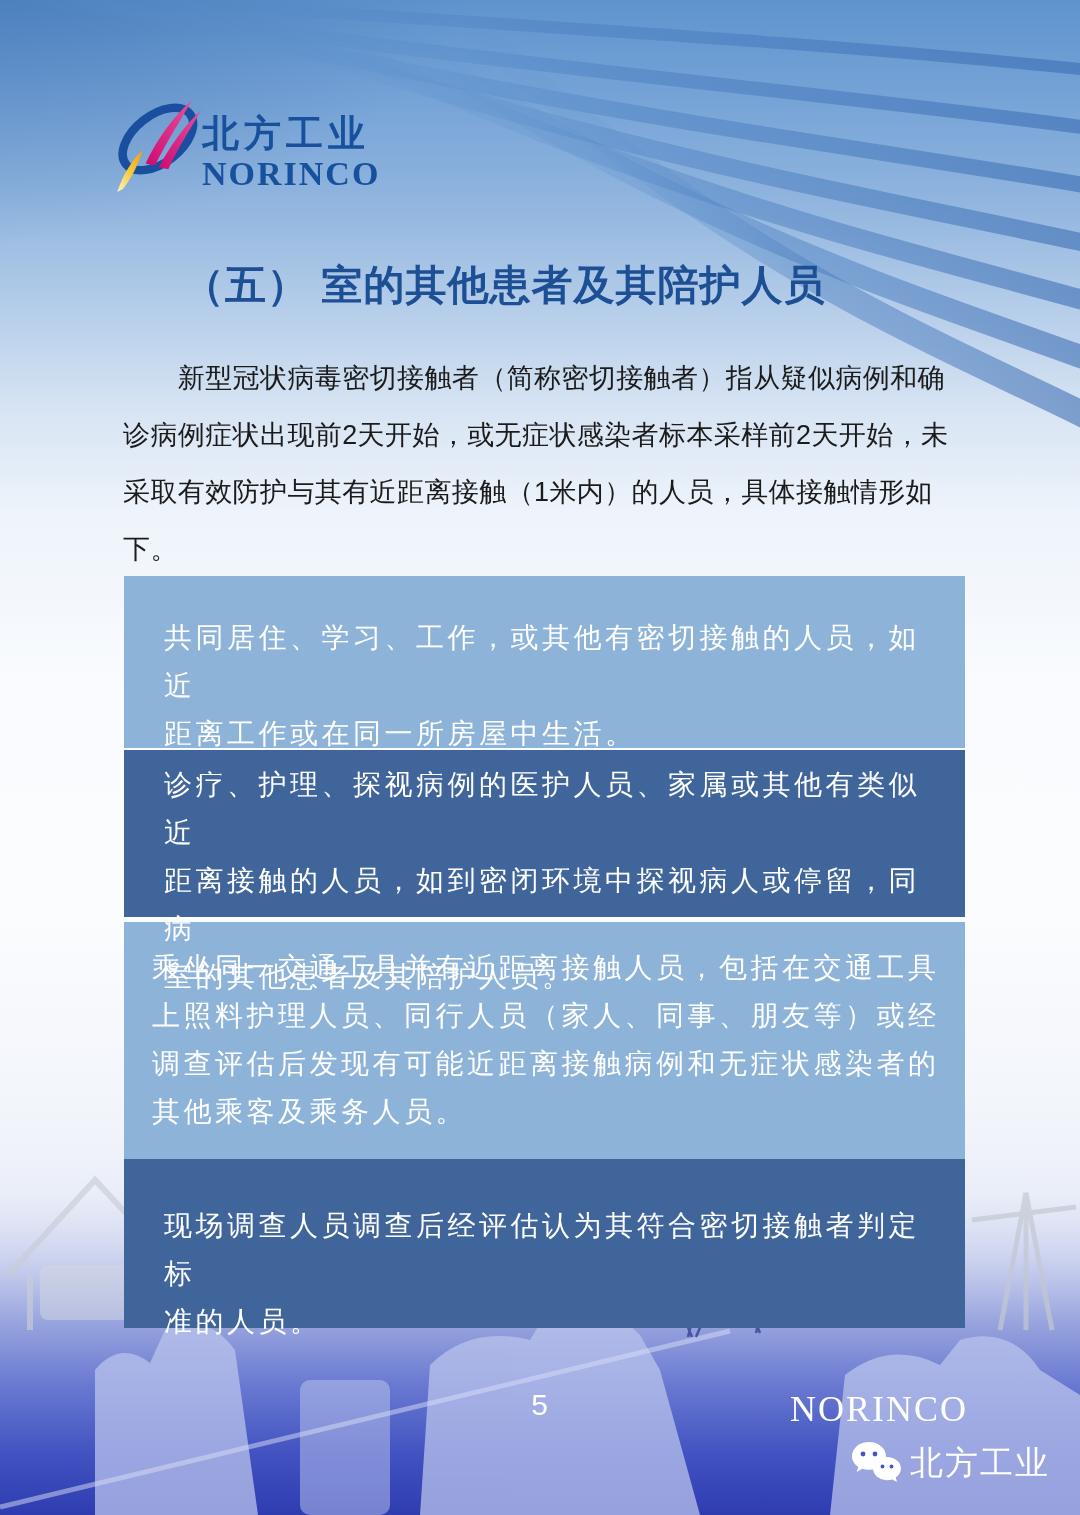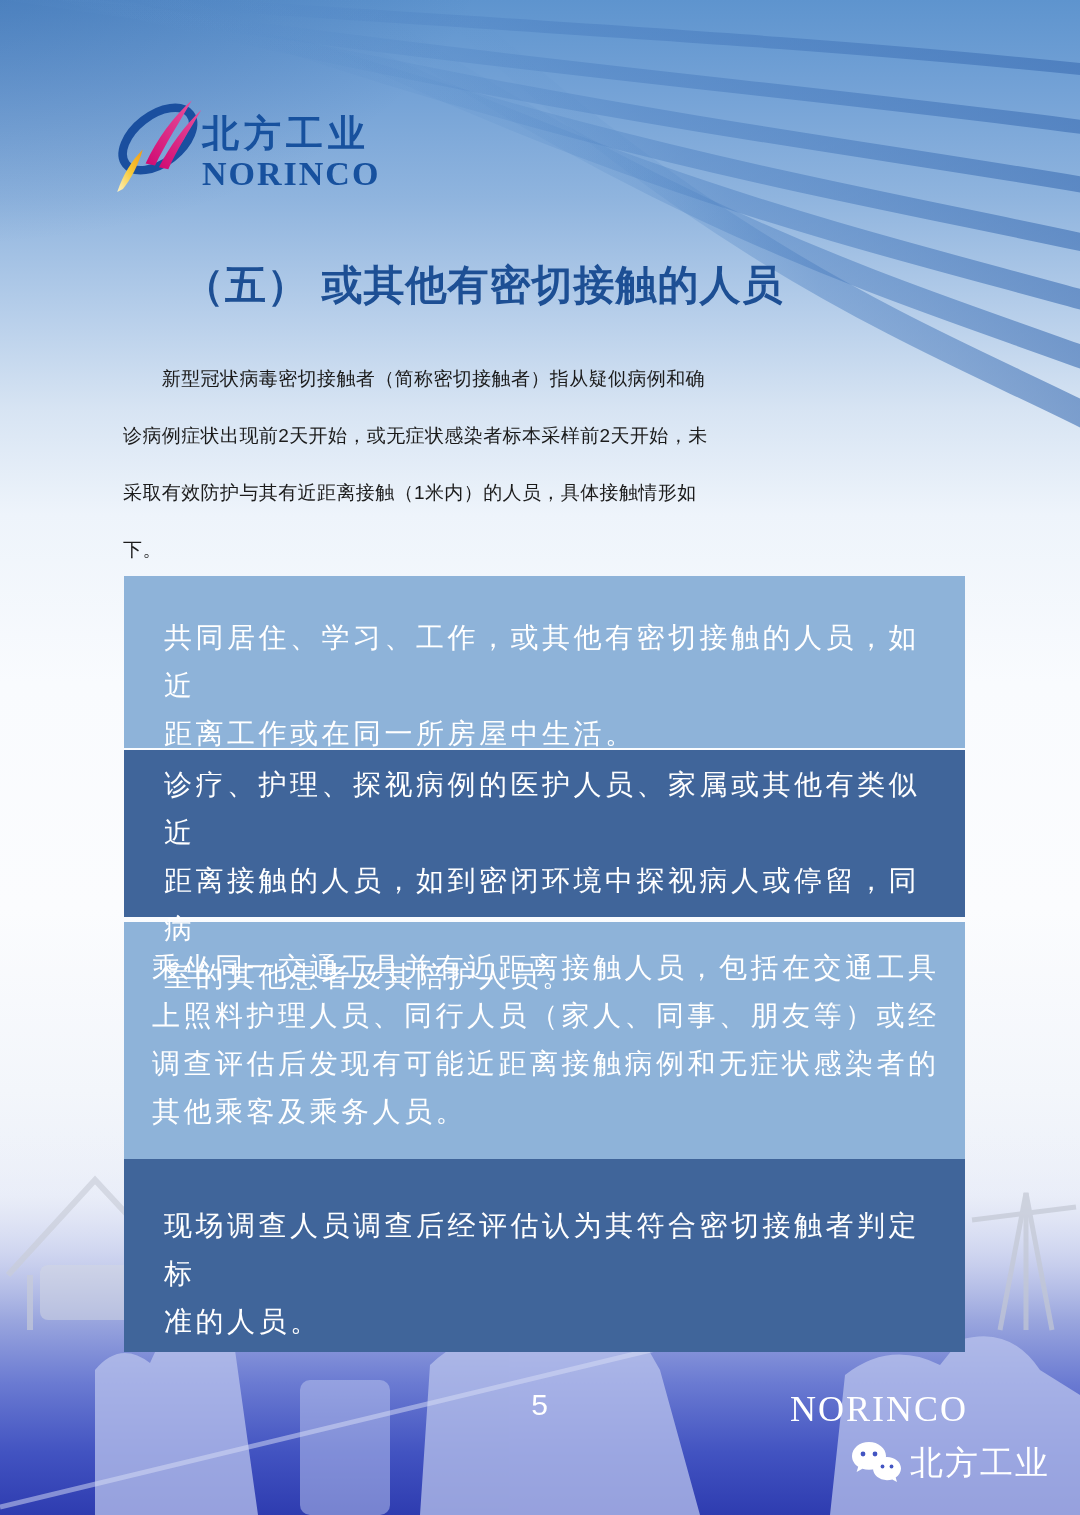--- a/index.html
+++ b/index.html
@@ -26,34 +26,34 @@
   .logo-zh{font-size:37px;color:var(--logo-blue,#17519E);font-weight:600;letter-spacing:5px;line-height:1.1;}
   .logo-en{font-size:34px;color:var(--logo-blue,#17519E);font-weight:600;letter-spacing:2px;line-height:1.1;
     font-family:"Liberation Serif","DejaVu Serif",serif;}
 
   .title{
     position:absolute;left:183px;top:258px;width:820px;
     font-size:41px;font-weight:bold;color:var(--title-blue,#1D4F94);letter-spacing:1px;
   }
   .intro{
     position:absolute;left:123px;top:350px;width:864px;
-    font-size:19px;color:#1b1b1b;line-height:57px;letter-spacing:.4px;
+    font-size:27px;color:#1b1b1b;line-height:57px;letter-spacing:.4px;
     white-space:pre-line;
   }
   .boxes{position:absolute;left:124px;top:576px;width:841px;}
   .box{
     box-sizing:border-box;width:841px;color:#ffffff;
     font-size:28px;line-height:48px;letter-spacing:3.5px;white-space:pre-line;
   }
   .box-light{background:var(--box-light,#8EB3D9);}
   .box-dark{background:var(--box-dark,#40659A);}
   .box1{height:172px;padding:38px 22px 0 40px;}
   .box2{height:167px;margin-top:2px;padding:11px 22px 0 40px;}
   .box3{height:237px;margin-top:5px;padding:22px 22px 0 28px;}
-  .box4{height:193px;padding:43px 22px 0 40px;}
+  .box4{height:169px;padding:43px 22px 0 40px;}
 
   .page-number{
     position:absolute;left:0;top:1388px;width:1080px;text-align:center;
     color:#fff;font-size:30px;letter-spacing:1px;
   }
   .footer-brand{
     position:absolute;top:1388px;right:112px;color:#ffffff;
     font-family:"Liberation Serif","DejaVu Serif",serif;
     font-size:36px;letter-spacing:2px;font-weight:500;
   }
@@ -147,21 +147,21 @@
       <path d="M14 116 C 20 98 29 83 41 71 C 37 86 28 103 20 113 Z" fill="url(#cometGrad)"></path>
       <path d="M44 86 C 56 60 73 37 93 19 C 81 40 64 67 54 88 Z" fill="url(#magGrad)"></path>
       <path d="M58 90 C 70 67 85 46 103 29 C 91 50 76 73 68 92 Z" fill="url(#magGrad)"></path>
     </svg>
     <div class="logo-text">
       <div class="logo-zh">北方工业</div>
       <div class="logo-en">NORINCO</div>
     </div>
   </div>
 
-  <div class="title">（五） 或其他有密切接触的人员</div>
+  <div class="title">（五） 室的其他患者及其陪护人员</div>
 
   <div class="intro">　　新型冠状病毒密切接触者（简称密切接触者）指从疑似病例和确
 诊病例症状出现前2天开始，或无症状感染者标本采样前2天开始，未
 采取有效防护与其有近距离接触（1米内）的人员，具体接触情形如
 下。</div>
 
   <div class="boxes">
     <div class="box box1 box-light">共同居住、学习、工作，或其他有密切接触的人员，如近
 距离工作或在同一所房屋中生活。</div>
     <div class="box box2 box-dark">诊疗、护理、探视病例的医护人员、家属或其他有类似近

